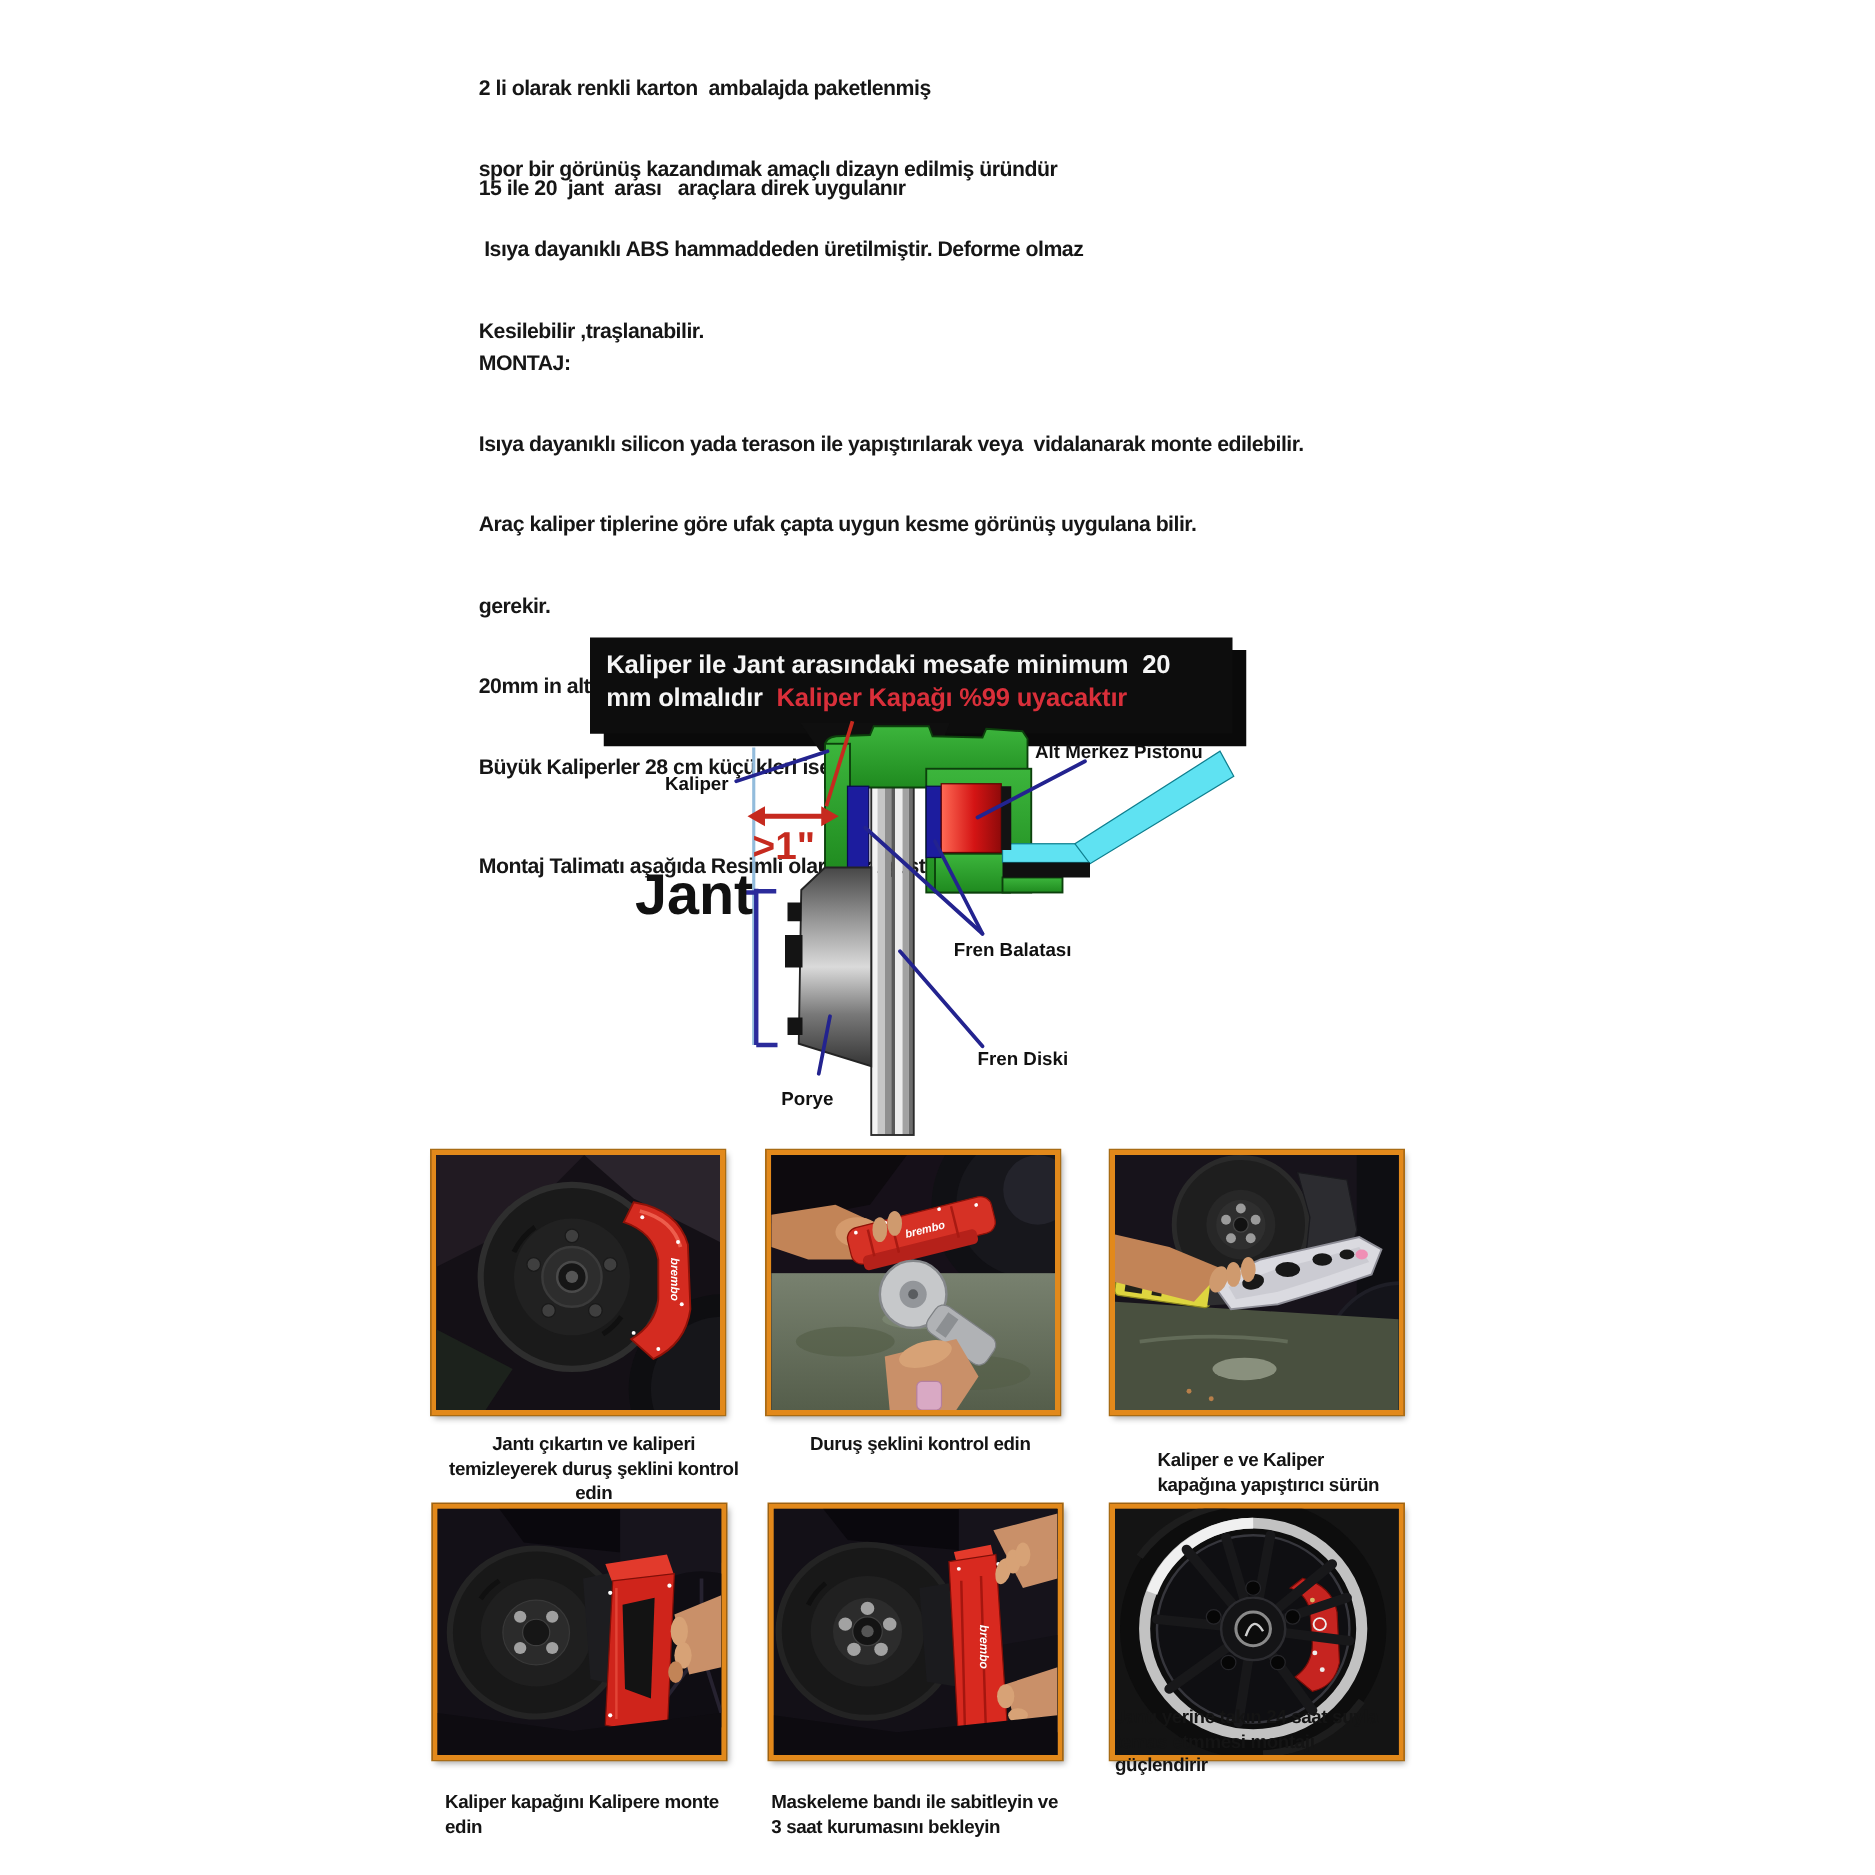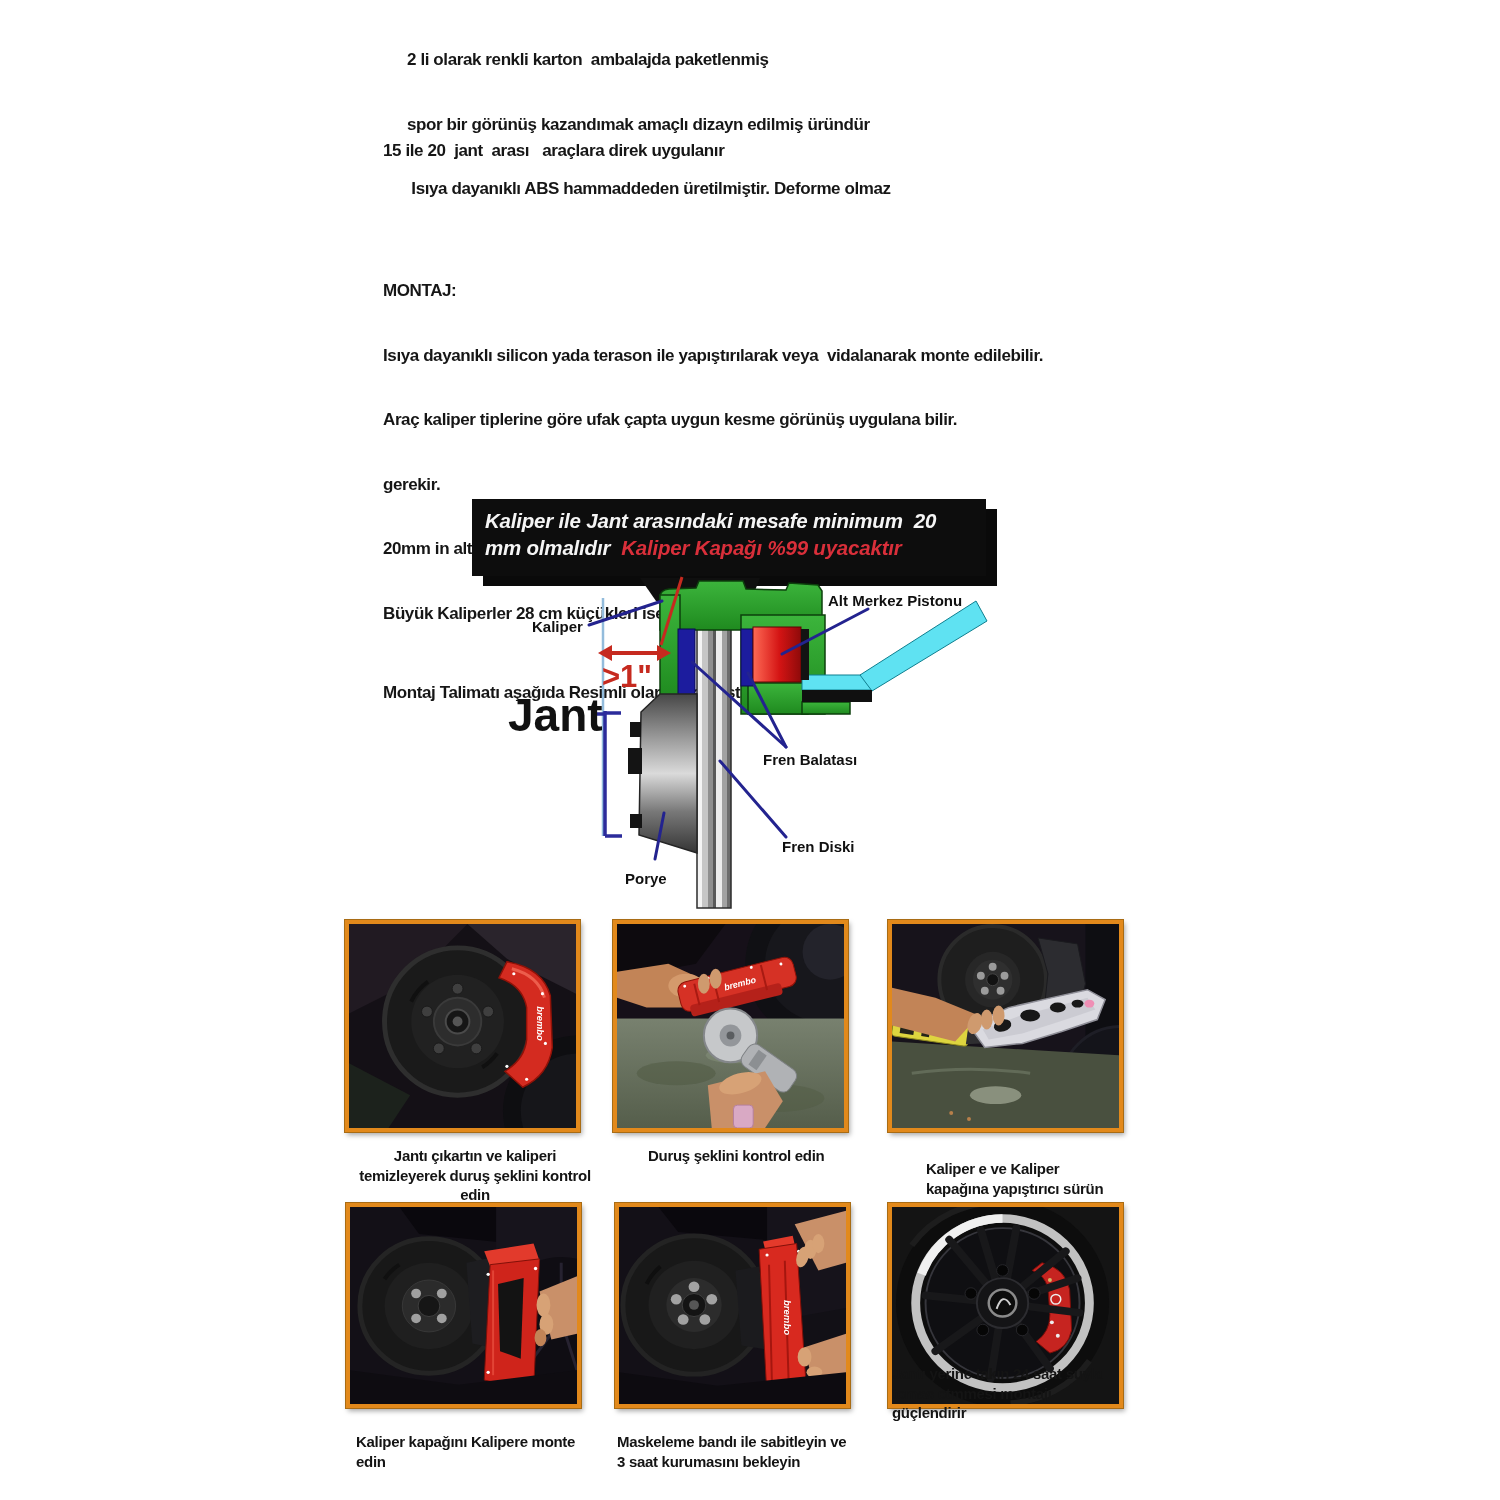--- a/index.html
+++ b/index.html
@@ -1,41 +1,42 @@
 <!DOCTYPE html>
 <html><head>
 <meta charset="utf-8">
 <style>
   html,body{margin:0;padding:0;background:#fff;}
   #page{position:relative;width:1500px;height:1500px;background:#ffffff;overflow:hidden;
         font-family:"Liberation Sans","DejaVu Sans",sans-serif;}
   .abs{position:absolute;}
   .txt{position:absolute;font-weight:bold;color:#161616;white-space:pre-wrap;
        font-size:17px;line-height:21.5px;letter-spacing:-0.4px;}
-  .banner{position:absolute;left:472px;top:499px;width:501px;height:69px;background:#0d0d0d;
-          box-shadow:11px 10px 0 #0a0a0a;padding:8px 0 0 13px;box-sizing:content-box;font-style:italic;}
+  .banner{position:absolute;left:472px;top:510px;width:501px;height:69px;background:#0d0d0d;
+          box-shadow:11px 10px 0 #0a0a0a;padding:8px 0 0 13px;box-sizing:content-box;}
   .banner .l{font-weight:bold;font-size:20.5px;line-height:27px;letter-spacing:-0.2px;
              color:#f5f5f5;white-space:pre-wrap;}
   .banner .red{color:#d92f3a;}
   .photo{position:absolute;border:4px solid #e2891b;background:#141014;
          box-shadow:0 0 0 1px #a96c14, 2px 3px 5px rgba(0,0,0,.35);}
   .photo svg{display:block;}
   .cap{position:absolute;font-weight:bold;color:#141414;font-size:15px;
        line-height:19.5px;letter-spacing:-0.3px;}
   svg text{font-family:"Liberation Sans","DejaVu Sans",sans-serif;}
 </style>
 </head>
 <body>
 
 <div id="page">
 
-  <div class="txt" style="left:383px;top:6px;margin-left:24px;">
+  <div class="txt" style="left:383px;top:17px;">
     <div>2 li olarak renkli karton  ambalajda paketlenmiş</div>
     <div>spor bir görünüş kazandımak amaçlı dizayn edilmiş üründür</div>
     <div> Isıya dayanıklı ABS hammaddeden üretilmiştir. Deforme olmaz</div>
+    <div>Kesilebilir ,traşlanabilir.</div>
   </div>
   <div class="txt" style="left:383px;top:120px;margin-top:20px;">15 ile 20  jant  arası   araçlara direk uygulanır</div>
 
   <div class="txt" style="left:383px;top:237px;">
     <div>MONTAJ:</div>
     <div>Isıya dayanıklı silicon yada terason ile yapıştırılarak veya  vidalanarak monte edilebilir.</div>
     <div>Araç kaliper tiplerine göre ufak çapta uygun kesme görünüş uygulana bilir.</div>
     <div>gerekir.</div>
     <div>20mm in altındaki mesafelerde , Flanş takarak çözebilirsiniz.</div>
     <div>Büyük Kaliperler 28 cm küçükleri ise 23,5 cm dir.</div>

